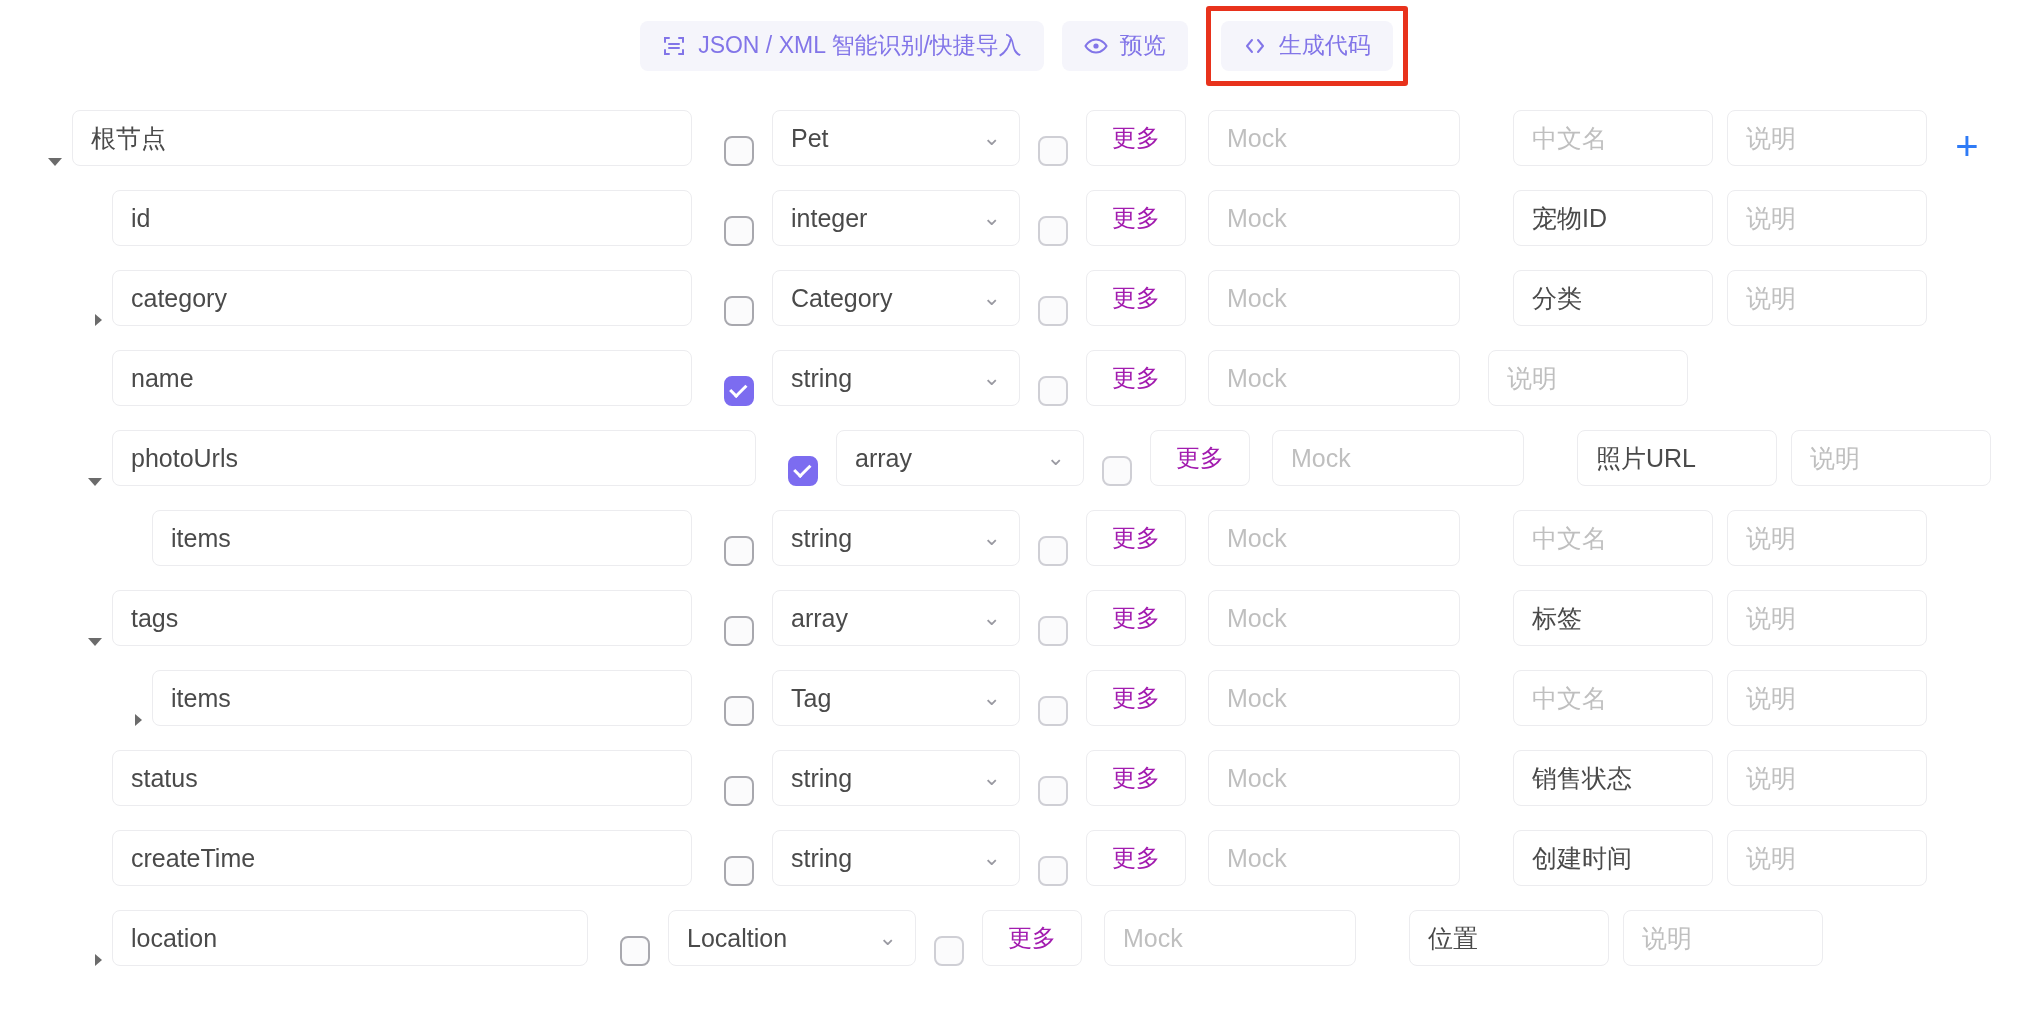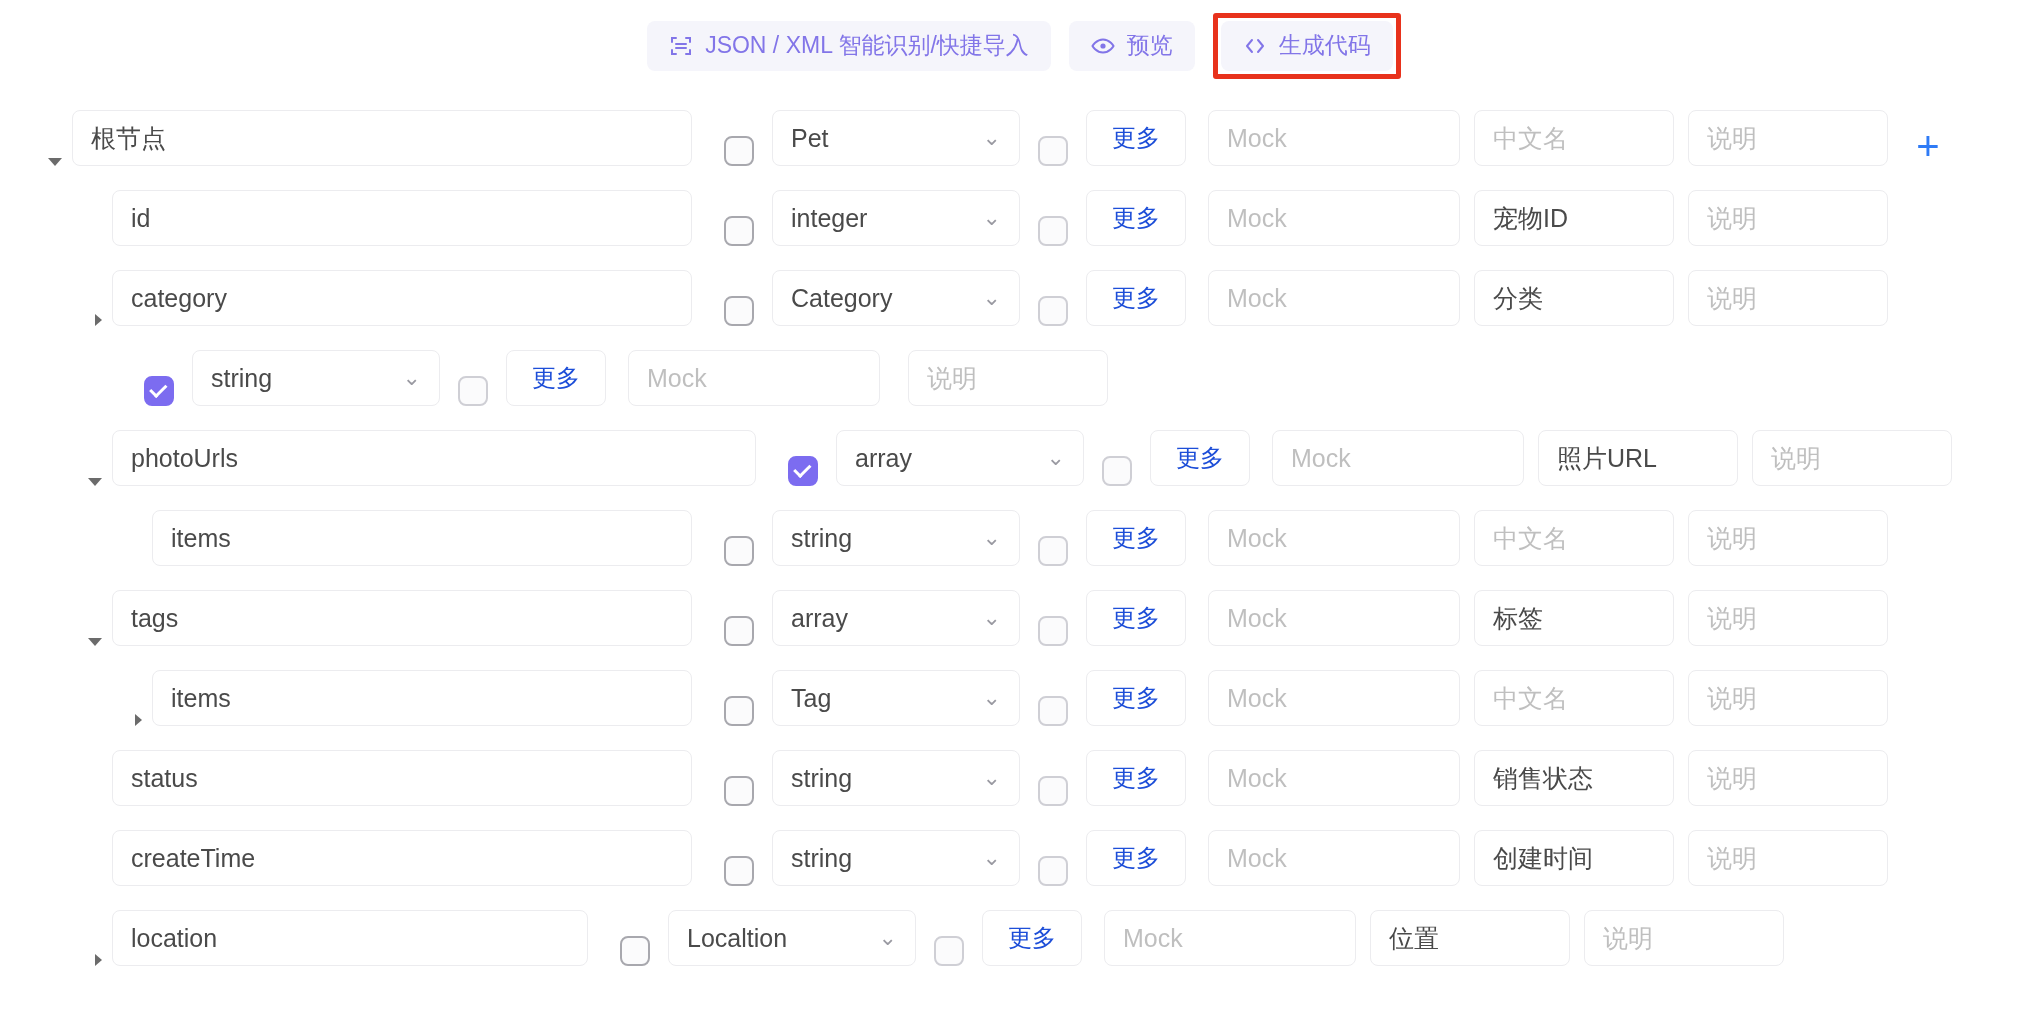--- a/index.html
+++ b/index.html
@@ -38,21 +38,21 @@
   }
   .tool-btn .glyph {
     display: inline-flex;
     align-items: center;
     justify-content: center;
     color: #8275e8;
   }
   .highlight-wrap {
     border: 5px solid #e8321c;
     border-radius: 3px;
-    padding: 3px;
+    padding: 10px;
     display: inline-flex;
     align-items: center;
   }
 
   
   .rows {
     padding: 0 0 0 0;
   }
   .row {
     display: flex;
@@ -142,29 +142,29 @@
     color: #9a9aa2;
     font-size: 22px;
     line-height: 1;
     margin-left: 10px;
   }
 
   .more-cell {
     width: 100px;
     min-width: 100px;
     justify-content: center;
-    color: #1d4ed8;
+    color: #a21caf;
     font-size: 24px;
     border: 1px solid #ececef;
     border-radius: 8px;
     cursor: pointer;
   }
 
   .mock-cell { width: 252px; min-width: 252px; }
-  .cn-cell   { width: 200px; min-width: 200px; }
+  .cn-cell   { width: 200px; min-width: 200px; margin-left: 39px; }
   .desc-cell { width: 200px; min-width: 200px; }
 
   .gap-sm { width: 14px; min-width: 14px; }
   .gap-md { width: 22px; min-width: 22px; }
 
   .plus-cell {
     width: 80px;
     min-width: 80px;
     display: flex;
     align-items: center;
@@ -341,20 +341,23 @@
 
     <div class="plus-cell">
       
     </div>
   </div>
     <div class="row">
     <div class="caret-cell" style="margin-left:40px">
       <span class="caret none"></span>
     </div>
 
+    <div class="name-cell">
+      <div class="field name-field" style="width:580px">name</div>
+    </div>
 
     <div class="gap-sm"></div>
 
     <div class="cb-cell">
       <span class="cbox checked"></span>
     </div>
 
     <div class="field type-cell">
       <span>string</span>
       <span class="chev">⌄</span>

